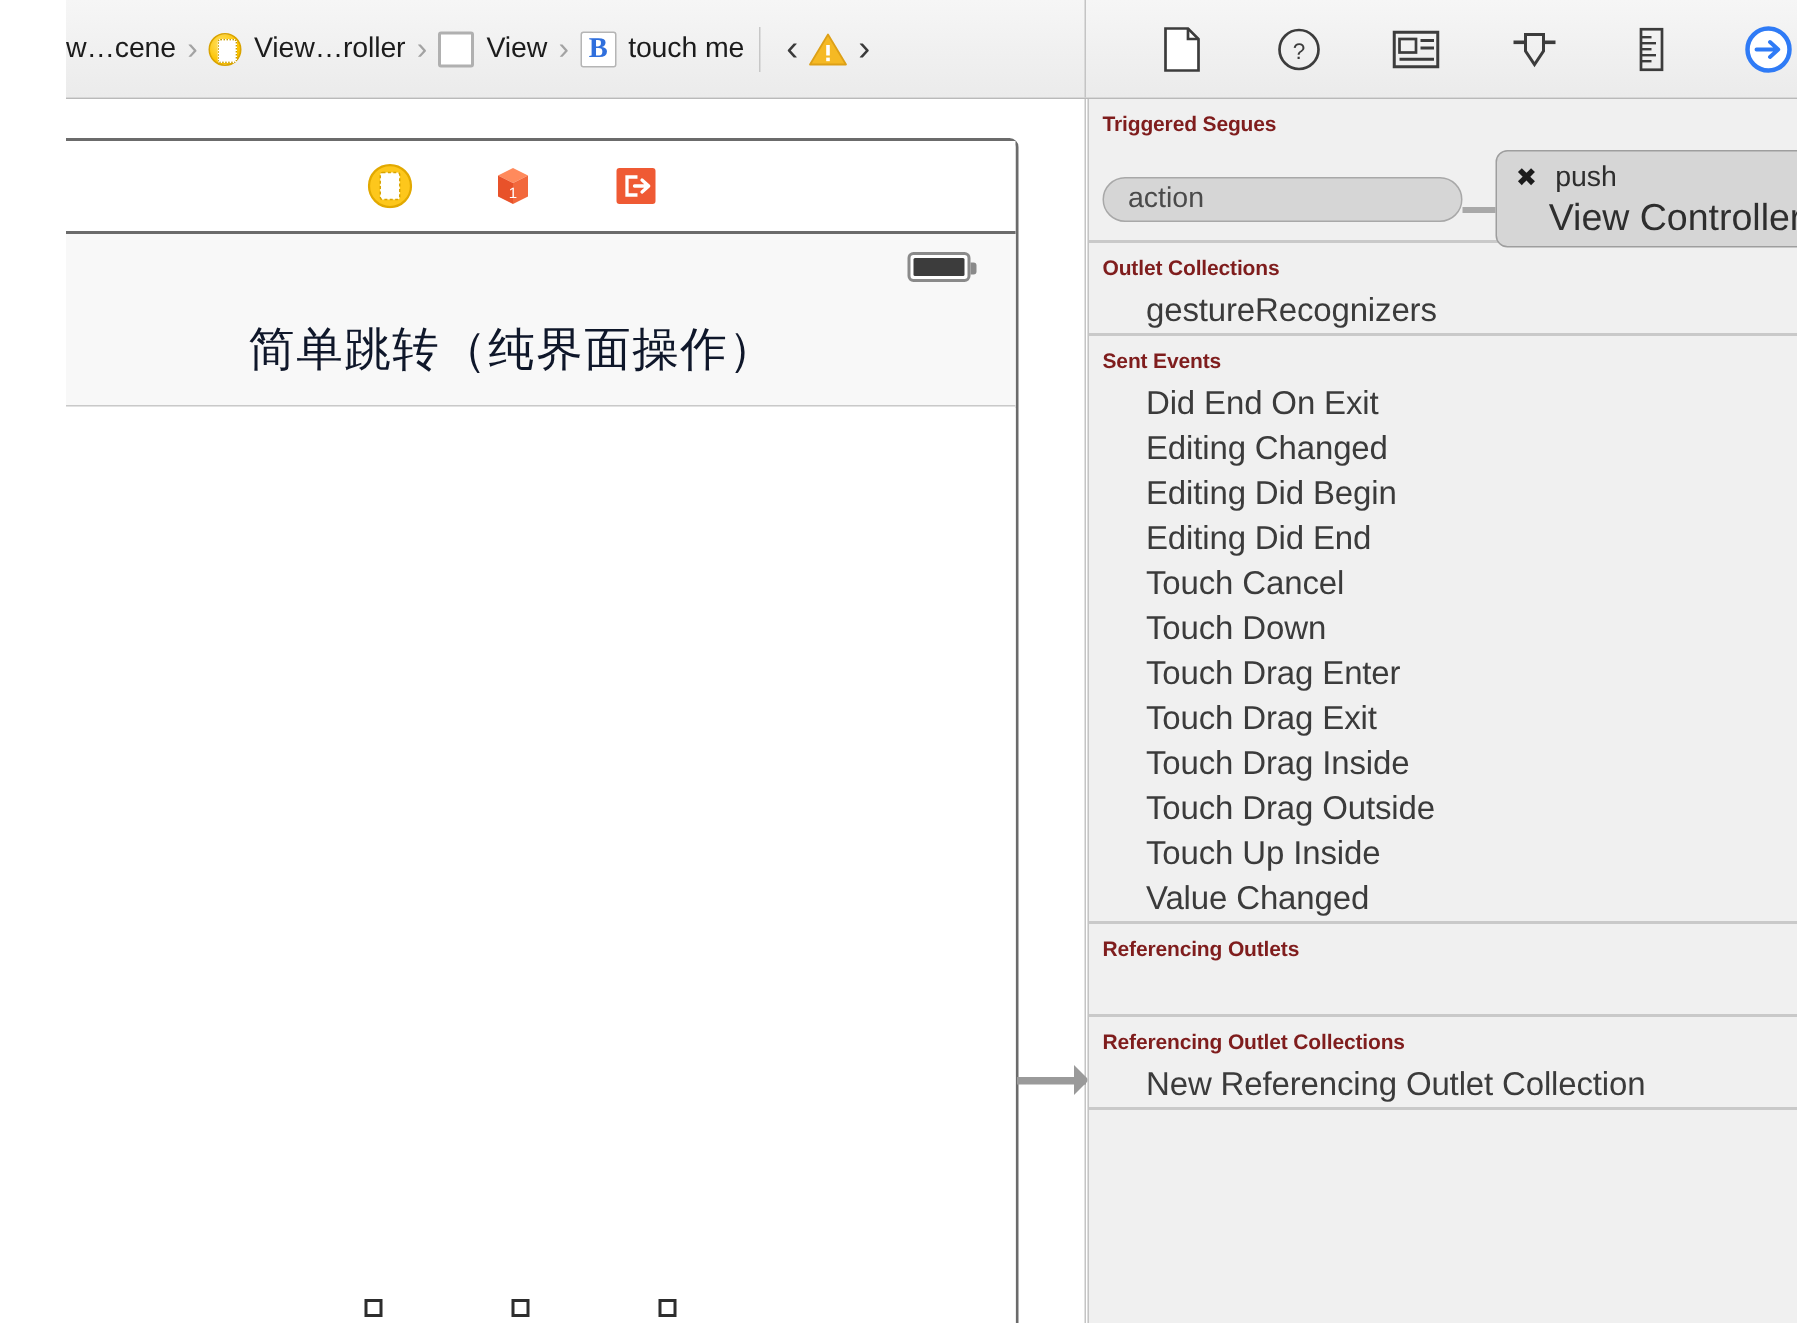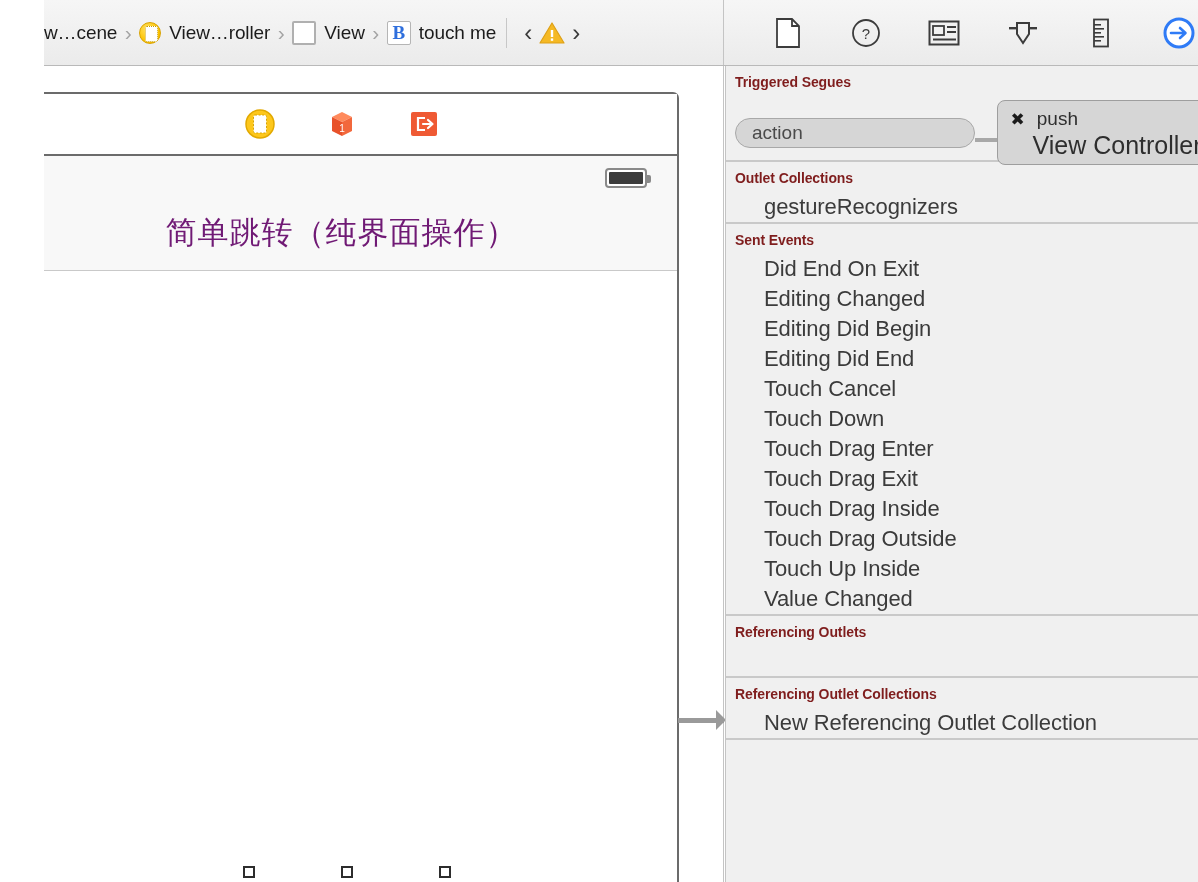--- a/index.html
+++ b/index.html
@@ -121,21 +121,21 @@
   .battery::after {
     content: ""; position: absolute; right: -6px; top: 5px;
     width: 4px; height: 8px; background: #8a8a8a; border-radius: 0 2px 2px 0;
   }
   .navbar {
     position: absolute; left: 0; right: 0; top: 40px; height: 75px;
     background: #f8f8f8; border-bottom: 1px solid #c9c9c9;
     display: flex; align-items: center; justify-content: center;
   }
   .navbar-title {
-    font-size: 31px; color: #701a75; letter-spacing: 1px;
+    font-size: 31px; color: #0f172a; letter-spacing: 1px;
     font-family: Liberation Mono, monospace;
   }
   .body-area {
     position: absolute; left: 0; right: 0; top: 116px; bottom: 0;
     background: #ffffff;
   }
 
   
   .sel-wrap {
     position: absolute; left: 243px; top: 600px;

